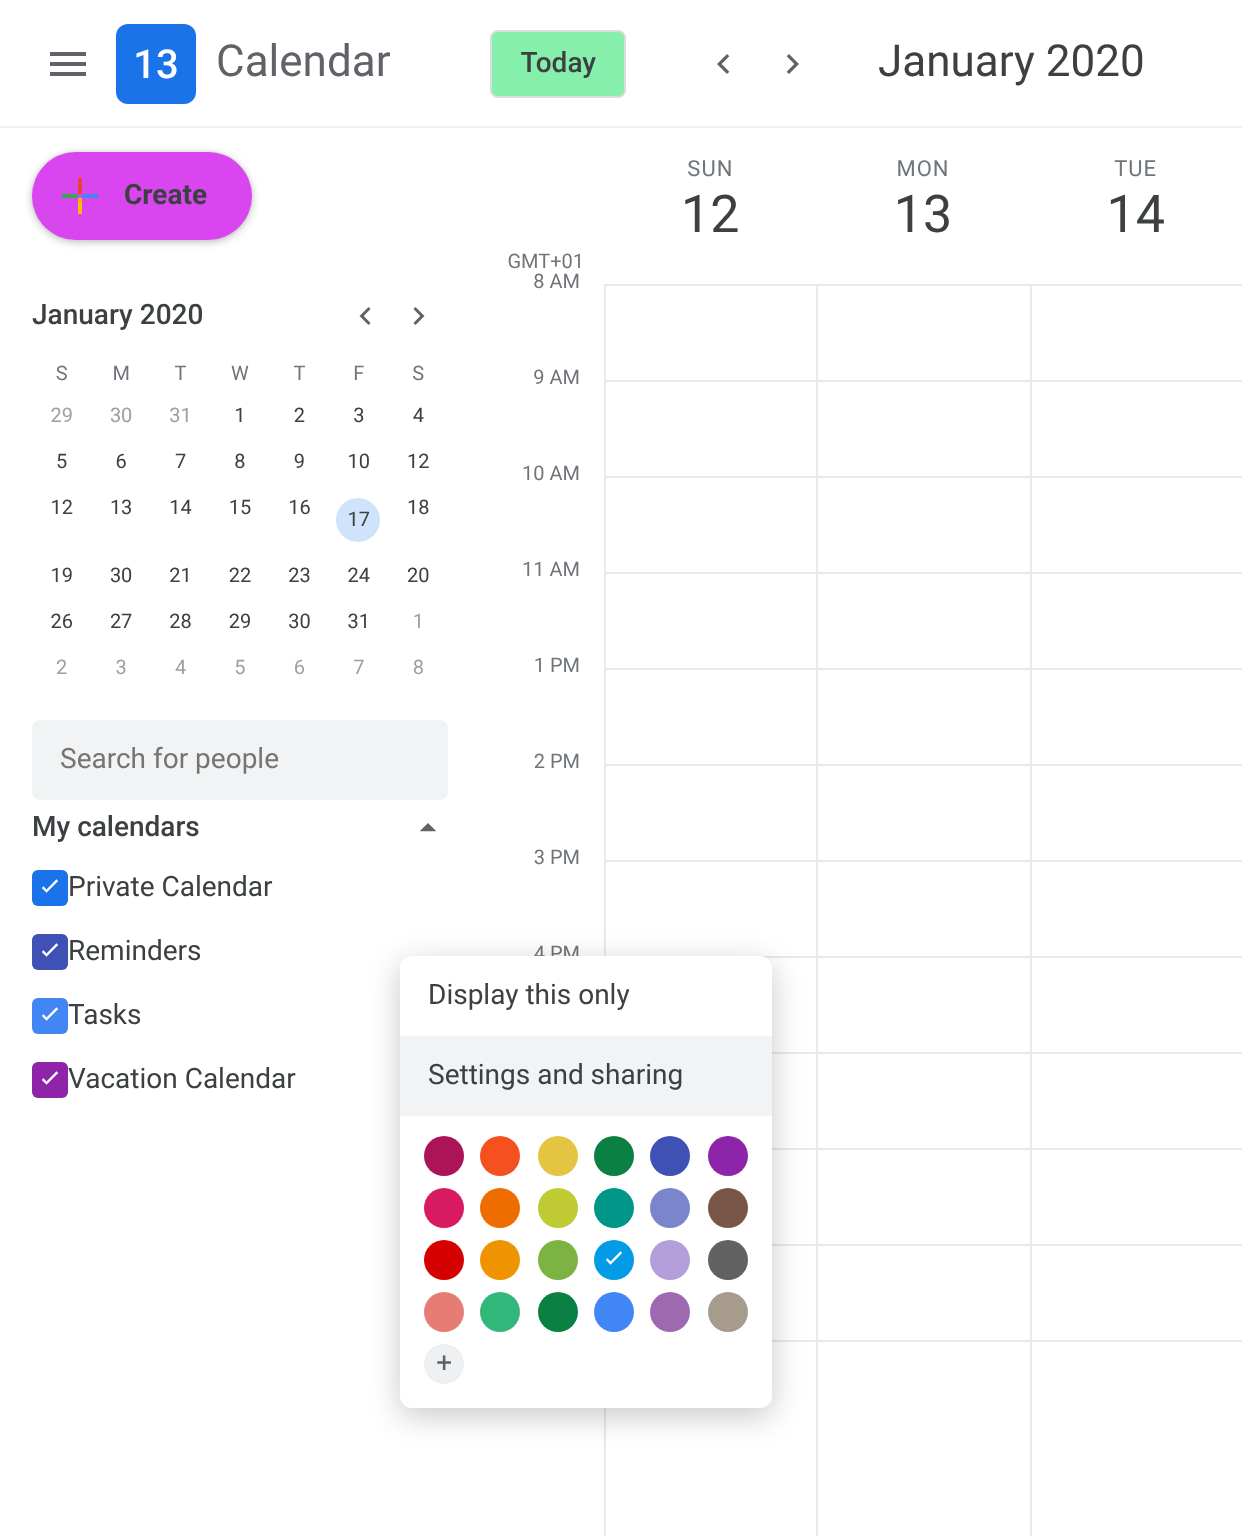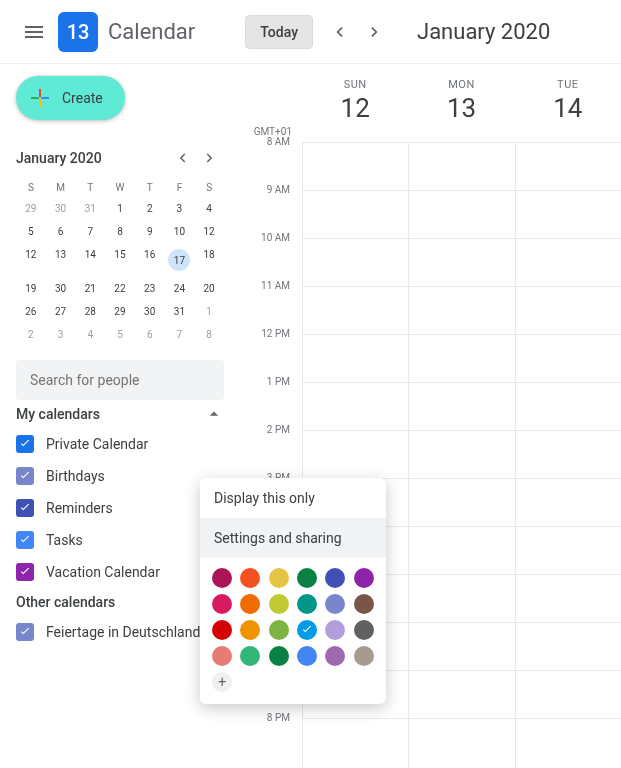--- a/index.html
+++ b/index.html
@@ -4,49 +4,49 @@
 <style>
 * { box-sizing: border-box; margin: 0; padding: 0; font-family: 'Google Sans', Roboto, Arial, sans-serif; }
 body { width: 621px; height: 768px; background: #fff; color: #3c4043; overflow: hidden; position: relative; }
 
 
 .header { display: flex; align-items: center; height: 64px; padding: 0 10px; border-bottom: 1px solid #f0f0f0; }
 .hamburger { width: 48px; height: 48px; display: flex; align-items: center; justify-content: center; cursor: pointer; }
 .hamburger svg { width: 24px; height: 24px; fill: #5f6368; }
 .logo-box { width: 40px; height: 40px; background: #1a73e8; border-radius: 6px; display: flex; align-items: center; justify-content: center; color: #fff; font-size: 20px; font-weight: 500; margin-right: 10px; }
 .app-title { font-size: 22px; color: #5f6368; font-weight: 400; flex: 0 0 auto; margin-right: 50px; }
-.today-btn { border: 1px solid #dadce0; background: #e5e5e5; border-radius: 4px; padding: 8px 14px; font-size: 14px; color: #3c4043; font-weight: 500; margin-right: 8px; cursor: pointer; }
+.today-btn { border: 1px solid #dadce0; background: #86efac; border-radius: 4px; padding: 8px 14px; font-size: 14px; color: #3c4043; font-weight: 500; margin-right: 30px; cursor: pointer; }
 .nav-arrow { width: 36px; height: 36px; display: flex; align-items: center; justify-content: center; cursor: pointer; }
 .nav-arrow svg { width: 20px; height: 20px; fill: #5f6368; }
 .header-date { font-size: 22px; color: #3c4043; font-weight: 400; margin-left: 24px; }
 
 .main { display: flex; height: calc(100% - 64px); }
 .sidebar { width: 240px; padding: 12px 16px 0 16px; flex-shrink: 0; }
 
-.create-btn { display: inline-flex; align-items: center; gap: 10px; padding: 10px 22px 10px 12px; border: none; border-radius: 28px; background: #5eead4; box-shadow: 0 1px 4px rgba(0,0,0,.25), 0 0 0 1px rgba(0,0,0,.02); font-size: 14px; font-weight: 400; color: #3c4043; margin-bottom: 24px; cursor: pointer; }
+.create-btn { display: inline-flex; align-items: center; gap: 10px; padding: 10px 22px 10px 12px; border: none; border-radius: 28px; background: #d946ef; box-shadow: 0 1px 4px rgba(0,0,0,.25), 0 0 0 1px rgba(0,0,0,.02); font-size: 14px; font-weight: 700; color: #3c4043; margin-bottom: 24px; cursor: pointer; }
 .plus-icon { width: 24px; height: 24px; }
 
 .mini-head { display: flex; align-items: center; justify-content: space-between; margin-bottom: 6px; }
 .mini-title { font-size: 14px; font-weight: 500; color: #3c4043; }
 .mini-nav { display: flex; }
 .mini-arrow { width: 28px; height: 28px; display: flex; align-items: center; justify-content: center; cursor: pointer; }
 .mini-arrow svg { width: 18px; height: 18px; fill: #5f6368; }
 
 .mini-grid { display: grid; grid-template-columns: repeat(7, 1fr); text-align: center; font-size: 10px; color: #70757a; }
 .mini-grid .dh { padding: 4px 0; font-size: 10px; }
 .mini-grid .d { font-size: 10px; padding: 6px 0; color: #3c4043; cursor: pointer; }
 .mini-grid .d.out { color: #9aa0a6; }
 .mini-grid .d.sel span { display: inline-flex; width: 22px; height: 22px; align-items: center; justify-content: center; background: #cfe4fb; border-radius: 50%; }
 
 .search-box { margin-top: 14px; background: #f1f3f4; border: none; border-radius: 4px; padding: 12px 14px; width: 100%; font-size: 14px; color: #5f6368; }
 
 .cal-section { }
 .cal-head { display: flex; align-items: center; justify-content: space-between; font-size: 14px; font-weight: 500; color: #3c4043; padding: 4px 0; }
 .cal-head svg { width: 20px; height: 20px; fill: #5f6368; cursor: pointer; }
-.cal-item { display: flex; align-items: center; gap: 12px; padding: 7px 0; font-size: 14px; color: #3c4043; cursor: pointer; }
+.cal-item { display: flex; align-items: center; gap: 0; padding: 7px 0; font-size: 14px; color: #3c4043; cursor: pointer; }
 .chk { width: 18px; height: 18px; border-radius: 3px; display: flex; align-items: center; justify-content: center; }
 .chk svg { width: 14px; height: 14px; fill: #fff; }
 
 
 .grid { flex: 1; position: relative; overflow: hidden; }
 .dayhead { display: flex; padding-left: 62px; }
 .dayhead .col { flex: 1; text-align: center; padding-top: 14px; }
 .dayhead .dow { font-size: 11px; color: #70757a; letter-spacing: .5px; }
 .dayhead .num { font-size: 26px; color: #3c4043; margin-top: 2px; }
 .tz { position: absolute; left: 0; top: 62px; font-size: 10px; color: #70757a; width: 58px; text-align: right; padding-right: 6px; }
@@ -182,28 +182,20 @@
       <div id="my-cals">
           <div class="cal-item">
             <div class="chk" style="background: rgb(26, 115, 232);">
               <svg viewBox="0 0 24 24">
                 <path d="M9 16l-4-4 1.4-1.4L9 13.2l8.6-8.6L19 6z"></path>
               </svg>
             </div>
             <span>Private Calendar</span>
           </div>
           <div class="cal-item">
-            <div class="chk" style="background: rgb(121, 134, 203);">
-              <svg viewBox="0 0 24 24">
-                <path d="M9 16l-4-4 1.4-1.4L9 13.2l8.6-8.6L19 6z"></path>
-              </svg>
-            </div>
-            <span>Birthdays</span>
-          </div>
-          <div class="cal-item">
             <div class="chk" style="background: rgb(63, 81, 181);">
               <svg viewBox="0 0 24 24">
                 <path d="M9 16l-4-4 1.4-1.4L9 13.2l8.6-8.6L19 6z"></path>
               </svg>
             </div>
             <span>Reminders</span>
           </div>
           <div class="cal-item">
             <div class="chk" style="background: rgb(66, 133, 244);">
               <svg viewBox="0 0 24 24">
@@ -216,38 +208,20 @@
             <div class="chk" style="background: rgb(142, 36, 170);">
               <svg viewBox="0 0 24 24">
                 <path d="M9 16l-4-4 1.4-1.4L9 13.2l8.6-8.6L19 6z"></path>
               </svg>
             </div>
             <span>Vacation Calendar</span>
           </div>
         </div>
     </div>
 
-    <div class="cal-section">
-      <div class="cal-head">
-        <span>Other calendars</span>
-        <svg viewBox="0 0 24 24">
-            <path d="M11 5h2v14h-2zM5 11h14v2H5z"></path>
-          </svg>
-      </div>
-      <div id="other-cals">
-          <div class="cal-item">
-            <div class="chk" style="background: rgb(121, 134, 203);">
-              <svg viewBox="0 0 24 24">
-                <path d="M9 16l-4-4 1.4-1.4L9 13.2l8.6-8.6L19 6z"></path>
-              </svg>
-            </div>
-            <span>Feiertage in Deutschland</span>
-          </div>
-        </div>
-    </div>
   </div>
 
   <div class="grid">
     <div class="dayhead" id="dayhead">
         <div class="col">
           <div class="dow">SUN</div>
           <div class="num">12</div>
         </div>
         <div class="col">
           <div class="dow">MON</div>
@@ -272,24 +246,20 @@
         <div class="hrow">
           <div class="hlabel">9 AM</div>
           <div class="hline"></div>
         </div>
         <div class="hrow">
           <div class="hlabel">10 AM</div>
           <div class="hline"></div>
         </div>
         <div class="hrow">
           <div class="hlabel">11 AM</div>
-          <div class="hline"></div>
-        </div>
-        <div class="hrow">
-          <div class="hlabel">12 PM</div>
           <div class="hline"></div>
         </div>
         <div class="hrow">
           <div class="hlabel">1 PM</div>
           <div class="hline"></div>
         </div>
         <div class="hrow">
           <div class="hlabel">2 PM</div>
           <div class="hline"></div>
         </div>

